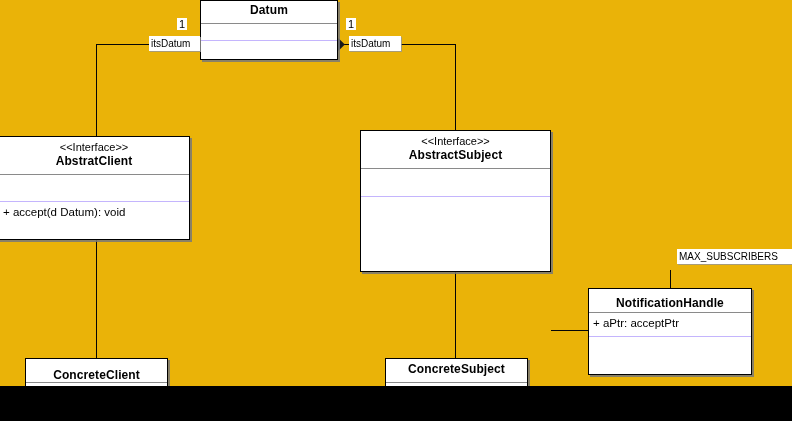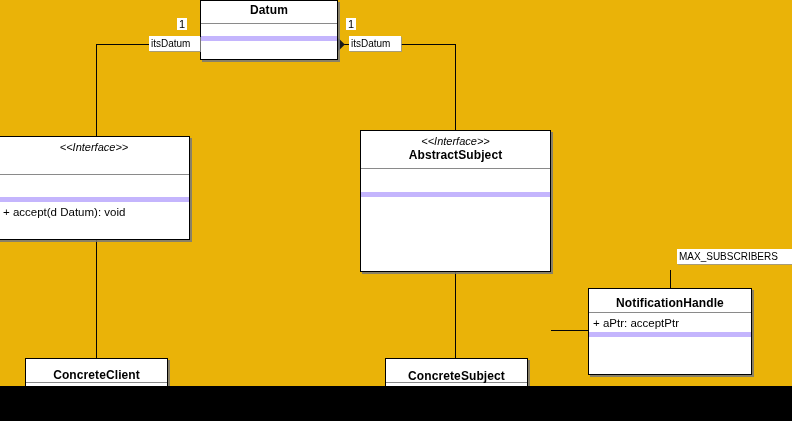--- a/index.html
+++ b/index.html
@@ -29,41 +29,40 @@
   }
   .uml-head {
     border-bottom: 1px solid #8a8a8a;
     box-sizing: border-box;
     text-align: center;
     color: #000000;
     padding: 3px 2px 4px 2px;
   }
   .uml-stereotype {
     font-size: 11px;
-    font-style: italic;
     line-height: 14px;
     color: #000000;
   }
   .uml-title {
     font-size: 12px;
     font-weight: bold;
     line-height: 15px;
     color: #000000;
     letter-spacing: 0.1px;
   }
   .uml-compartment {
     box-sizing: border-box;
     color: #000000;
     font-size: 11.5px;
     line-height: 14px;
     padding: 3px 4px 3px 4px;
     overflow: hidden;
   }
   .uml-compartment.divided {
-    border-bottom: 5px solid #c4b5fd;
+    border-bottom: 1px solid #c4b5fd;
   }
   .uml-compartment .member {
     white-space: nowrap;
   }
 
   
   .edge-label {
     position: absolute;
     background: #ffffff;
     color: #000000;
@@ -140,20 +139,21 @@
 
   <div class="mult-label" style="left:177px; top:18px;">1</div>
   <div class="edge-label" style="left:149px; top:36px; width:51px; overflow:hidden;">itsDatum</div>
 
   <div class="mult-label" style="left:346px; top:18px;">1</div>
   <div class="edge-label" style="left:349px; top:36px; width:52px; overflow:hidden;">itsDatum</div>
 
   <div class="uml-box" style="left:-2px; top:136px; width:192px; height:104px;">
     <div class="uml-head" style="height:38px;">
       <div class="uml-stereotype">&lt;&lt;Interface&gt;&gt;</div>
+      <div class="uml-title">AbstratClient</div>
     </div>
     <div class="uml-compartment divided" style="height:27px;"></div>
     <div class="uml-compartment" style="flex:1;">
       <div class="member">+ accept(d Datum): void</div>
     </div>
   </div>
 
   <div class="uml-box" style="left:360px; top:130px; width:191px; height:142px;">
     <div class="uml-head" style="height:38px;">
       <div class="uml-stereotype">&lt;&lt;Interface&gt;&gt;</div>
@@ -176,21 +176,21 @@
 
   <div class="uml-box" style="left:25px; top:358px; width:143px; height:72px;">
     <div class="uml-head" style="height:24px; padding-top:9px;">
       <div class="uml-title">ConcreteClient</div>
     </div>
     <div class="uml-compartment divided" style="height:19px;"></div>
     <div class="uml-compartment" style="flex:1;"></div>
   </div>
 
   <div class="uml-box" style="left:385px; top:358px; width:143px; height:72px;">
-    <div class="uml-head" style="height:24px; padding-top:10px;">
+    <div class="uml-head" style="height:24px; padding-top:3px;">
       <div class="uml-title">ConcreteSubject</div>
     </div>
     <div class="uml-compartment divided" style="height:19px;"></div>
     <div class="uml-compartment" style="flex:1;"></div>
   </div>
 
   <div id="watermark" style="left:618px; top:392px;">@稀土掘金技术社区</div>
 
 </div>
 

